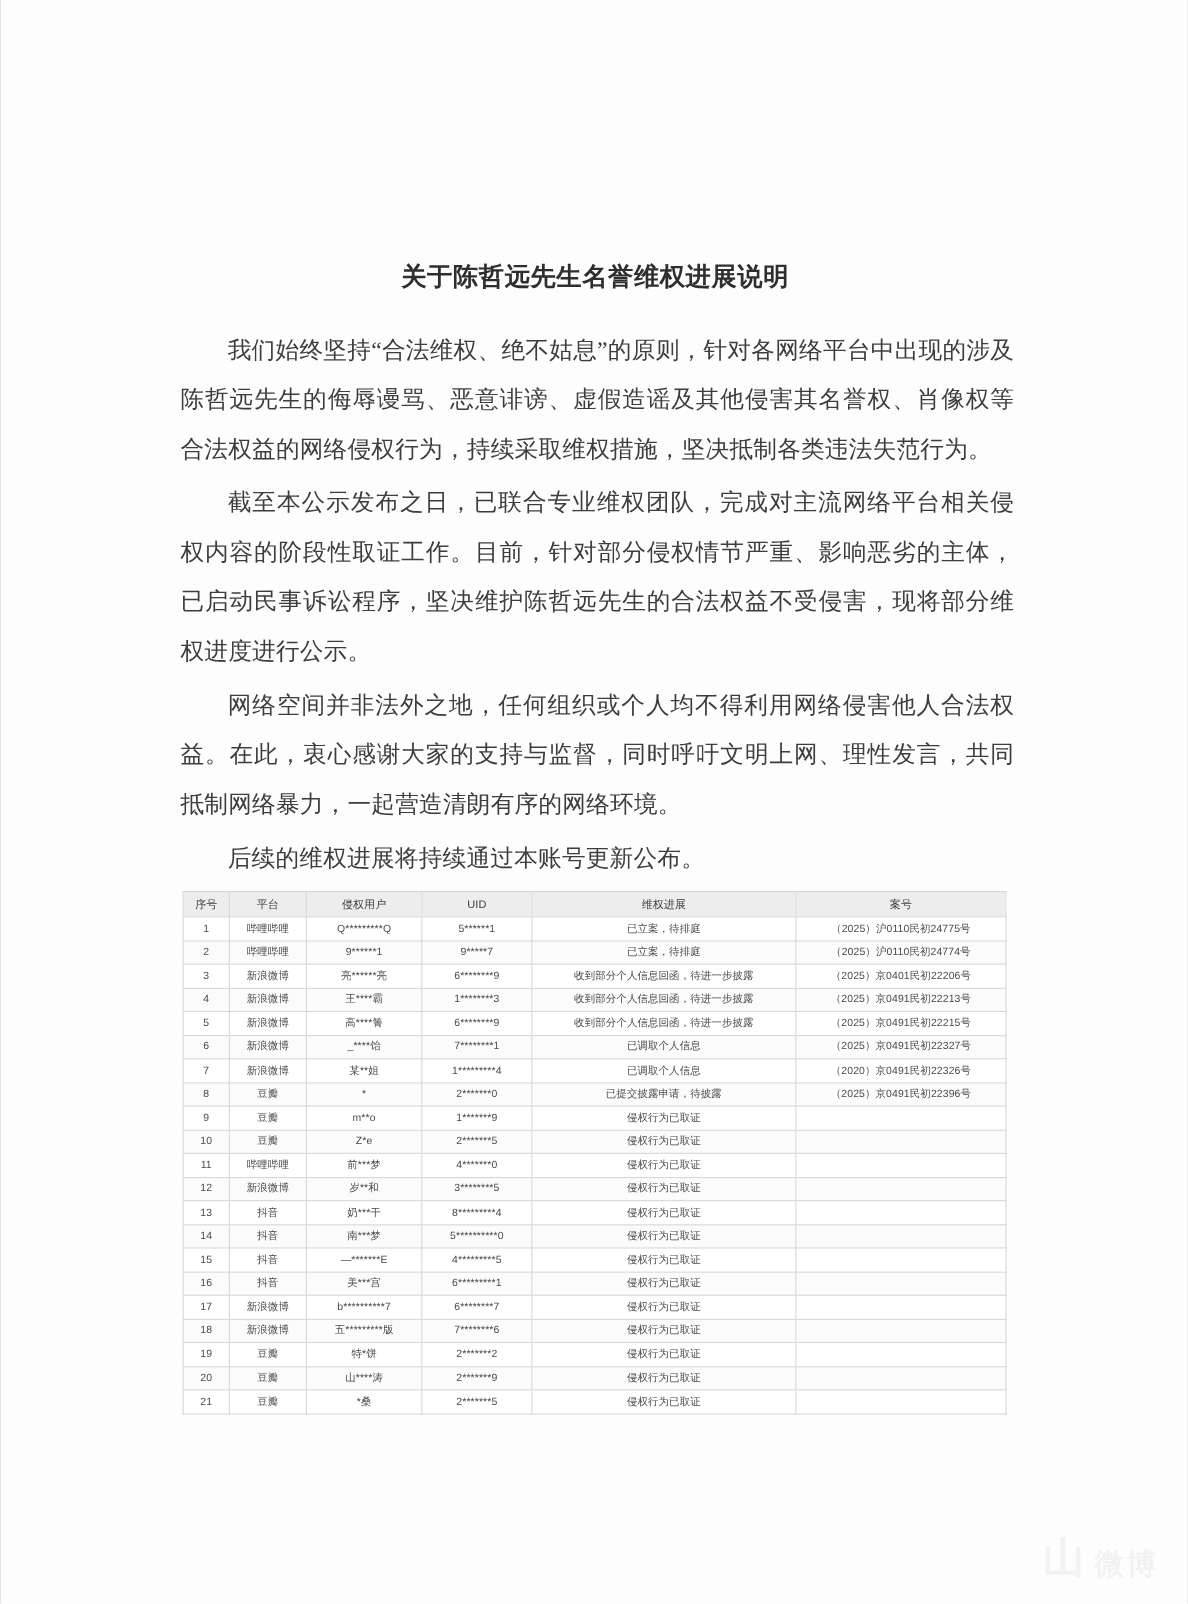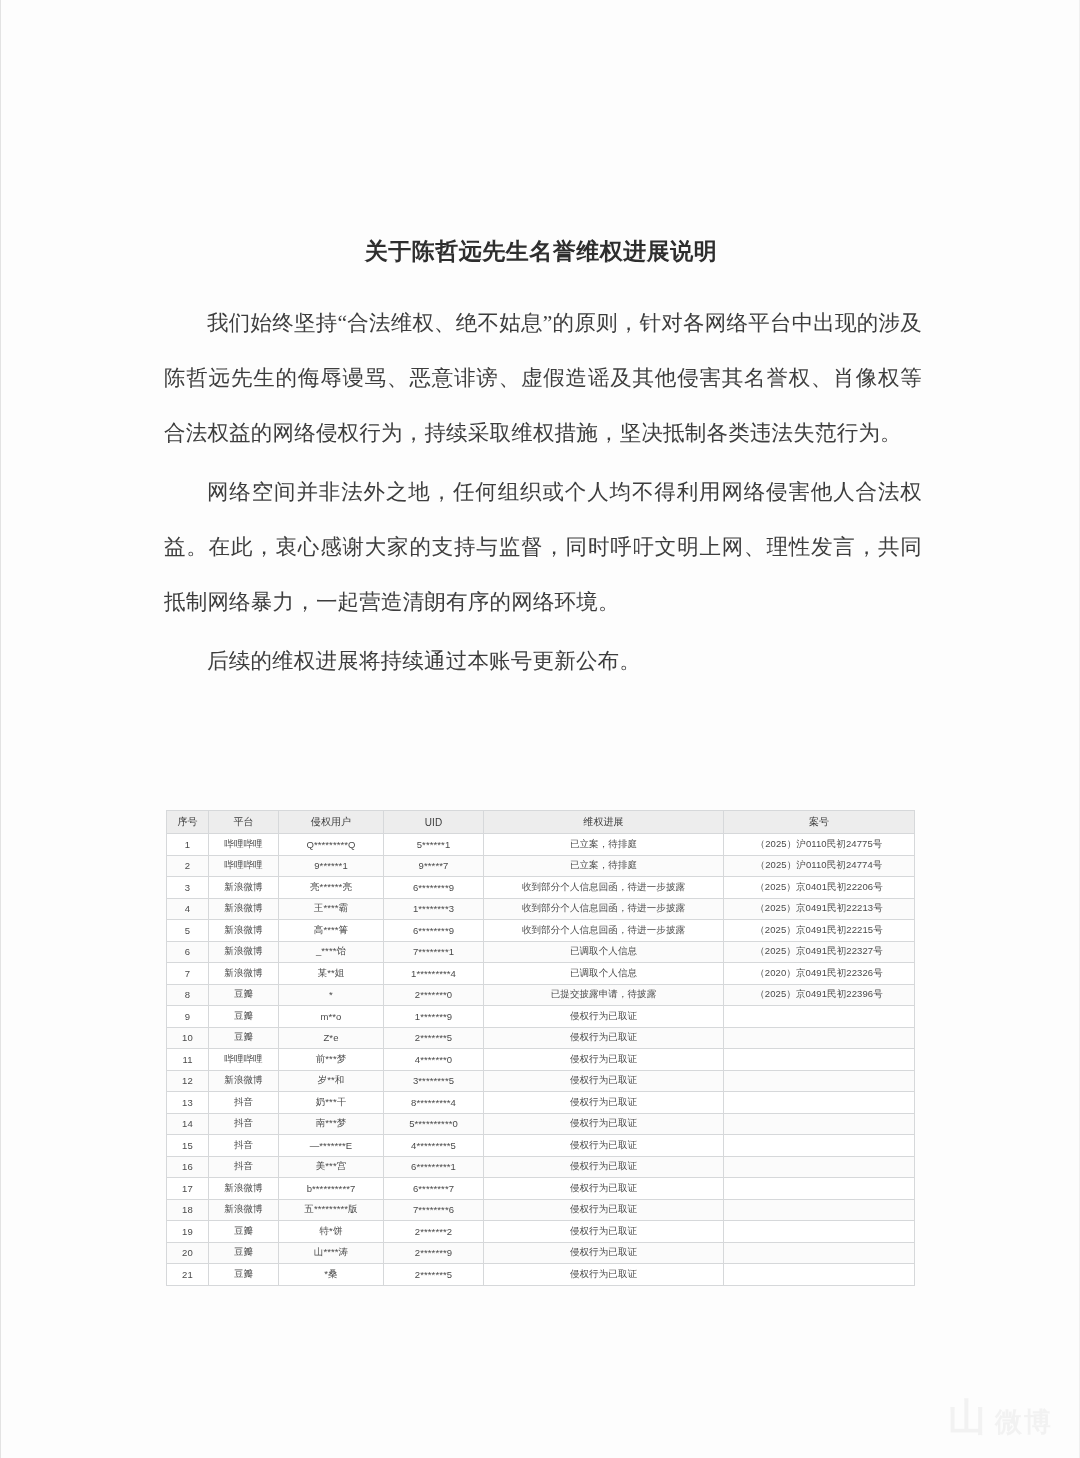--- a/index.html
+++ b/index.html
@@ -38,21 +38,21 @@
     position: absolute;
     top: 296px;
     left: 163px;
     width: 758px;
   }
 
   .para {
     margin: 0 0 4px 0;
     text-indent: 2em;
     font-size: 21.5px;
-    line-height: 55px;
+    line-height: 45px;
     text-align: justify;
     text-justify: inter-ideograph;
     color: #3d3d3d;
     letter-spacing: 0.2px;
   }
   .para:last-child { margin-bottom: 0; }
 
   
   .table-wrap {
     position: absolute;
@@ -128,20 +128,21 @@
 </style>
 </head>
 <body>
 
 <div class="page">
 
   <div class="doc-title">关于陈哲远先生名誉维权进展说明</div>
 
   <div class="body-text">
     <p class="para">我们始终坚持“合法维权、绝不姑息”的原则，针对各网络平台中出现的涉及陈哲远先生的侮辱谩骂、恶意诽谤、虚假造谣及其他侵害其名誉权、肖像权等合法权益的网络侵权行为，持续采取维权措施，坚决抵制各类违法失范行为。</p>
+    <p class="para">截至本公示发布之日，已联合专业维权团队，完成对主流网络平台相关侵权内容的阶段性取证工作。目前，针对部分侵权情节严重、影响恶劣的主体，已启动民事诉讼程序，坚决维护陈哲远先生的合法权益不受侵害，现将部分维权进度进行公示。</p>
     <p class="para">网络空间并非法外之地，任何组织或个人均不得利用网络侵害他人合法权益。在此，衷心感谢大家的支持与监督，同时呼吁文明上网、理性发言，共同抵制网络暴力，一起营造清朗有序的网络环境。</p>
     <p class="para">后续的维权进展将持续通过本账号更新公布。</p>
   </div>
 
   <div class="table-wrap">
     <table class="claims">
       <colgroup>
         <col class="col-idx">
           <col class="col-plat">
           <col class="col-user">

